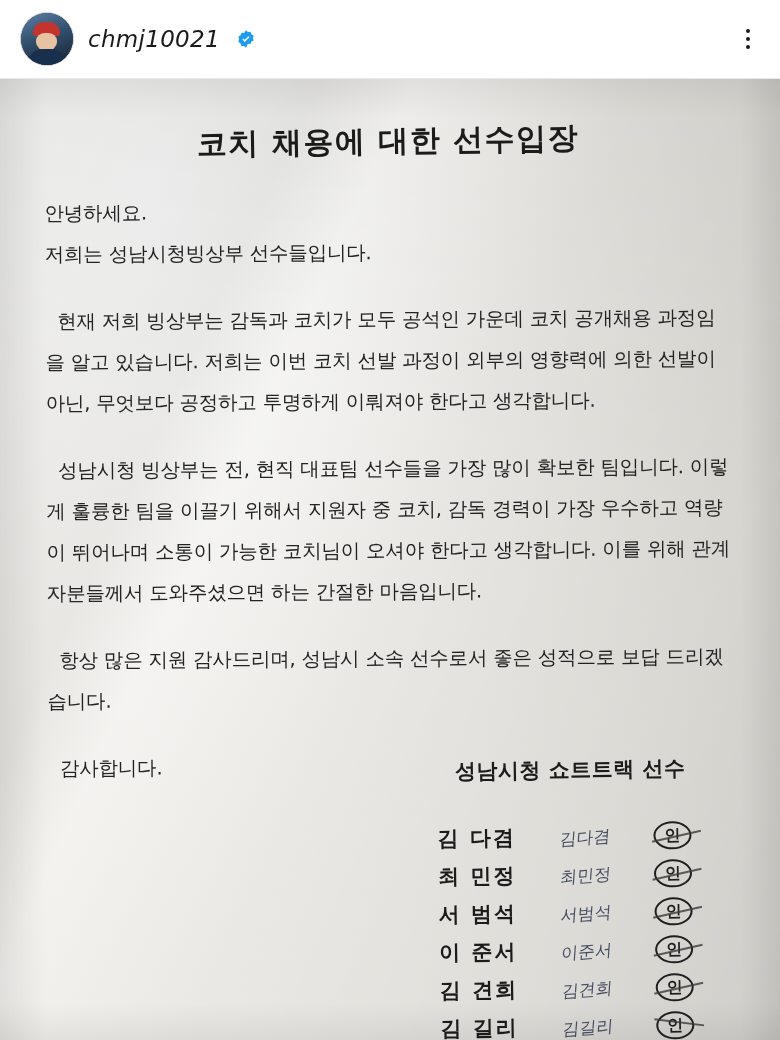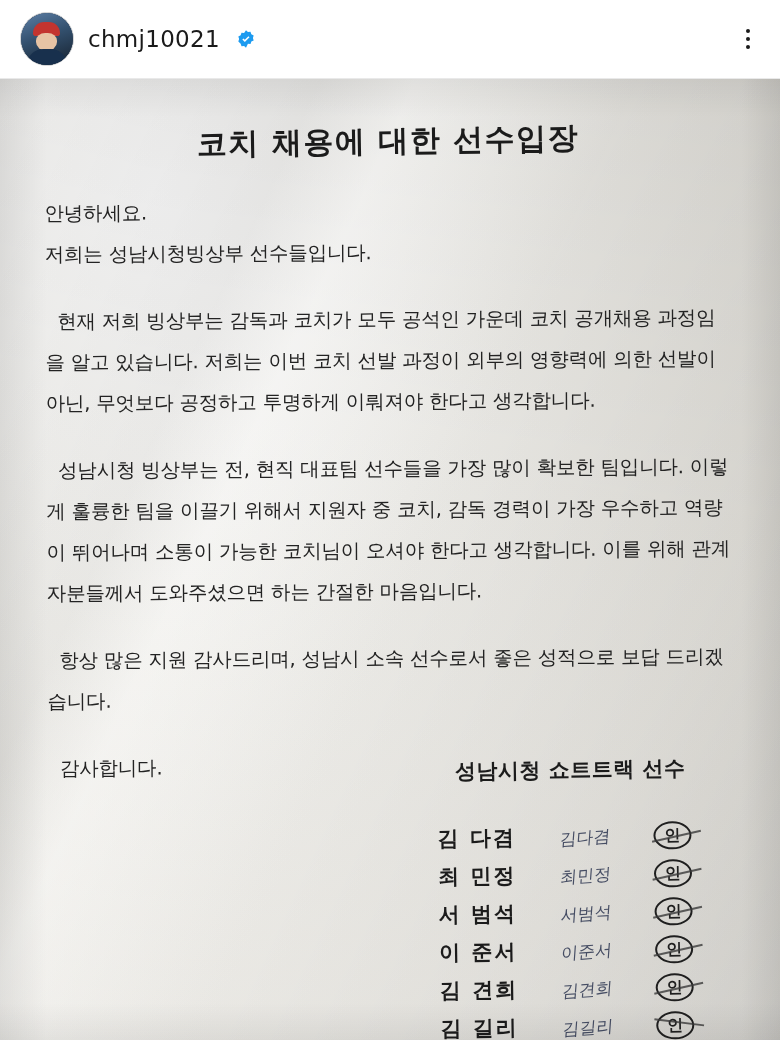--- a/index.html
+++ b/index.html
@@ -64,20 +64,21 @@
     width: 40px;
     height: 22px;
     background: #18304d;
     border-radius: 16px 16px 0 0;
   }
   .username-wrap {
     display: flex;
     align-items: center;
     margin-left: 14px;
     gap: 16px;
+    font-style: italic;
   }
   .username {
     font-size: 23px;
     font-weight: 500;
     letter-spacing: 0.3px;
     color: #1a1a1a;
     font-family: "DejaVu Sans", sans-serif;
   }
   .verified {
     width: 20px;

